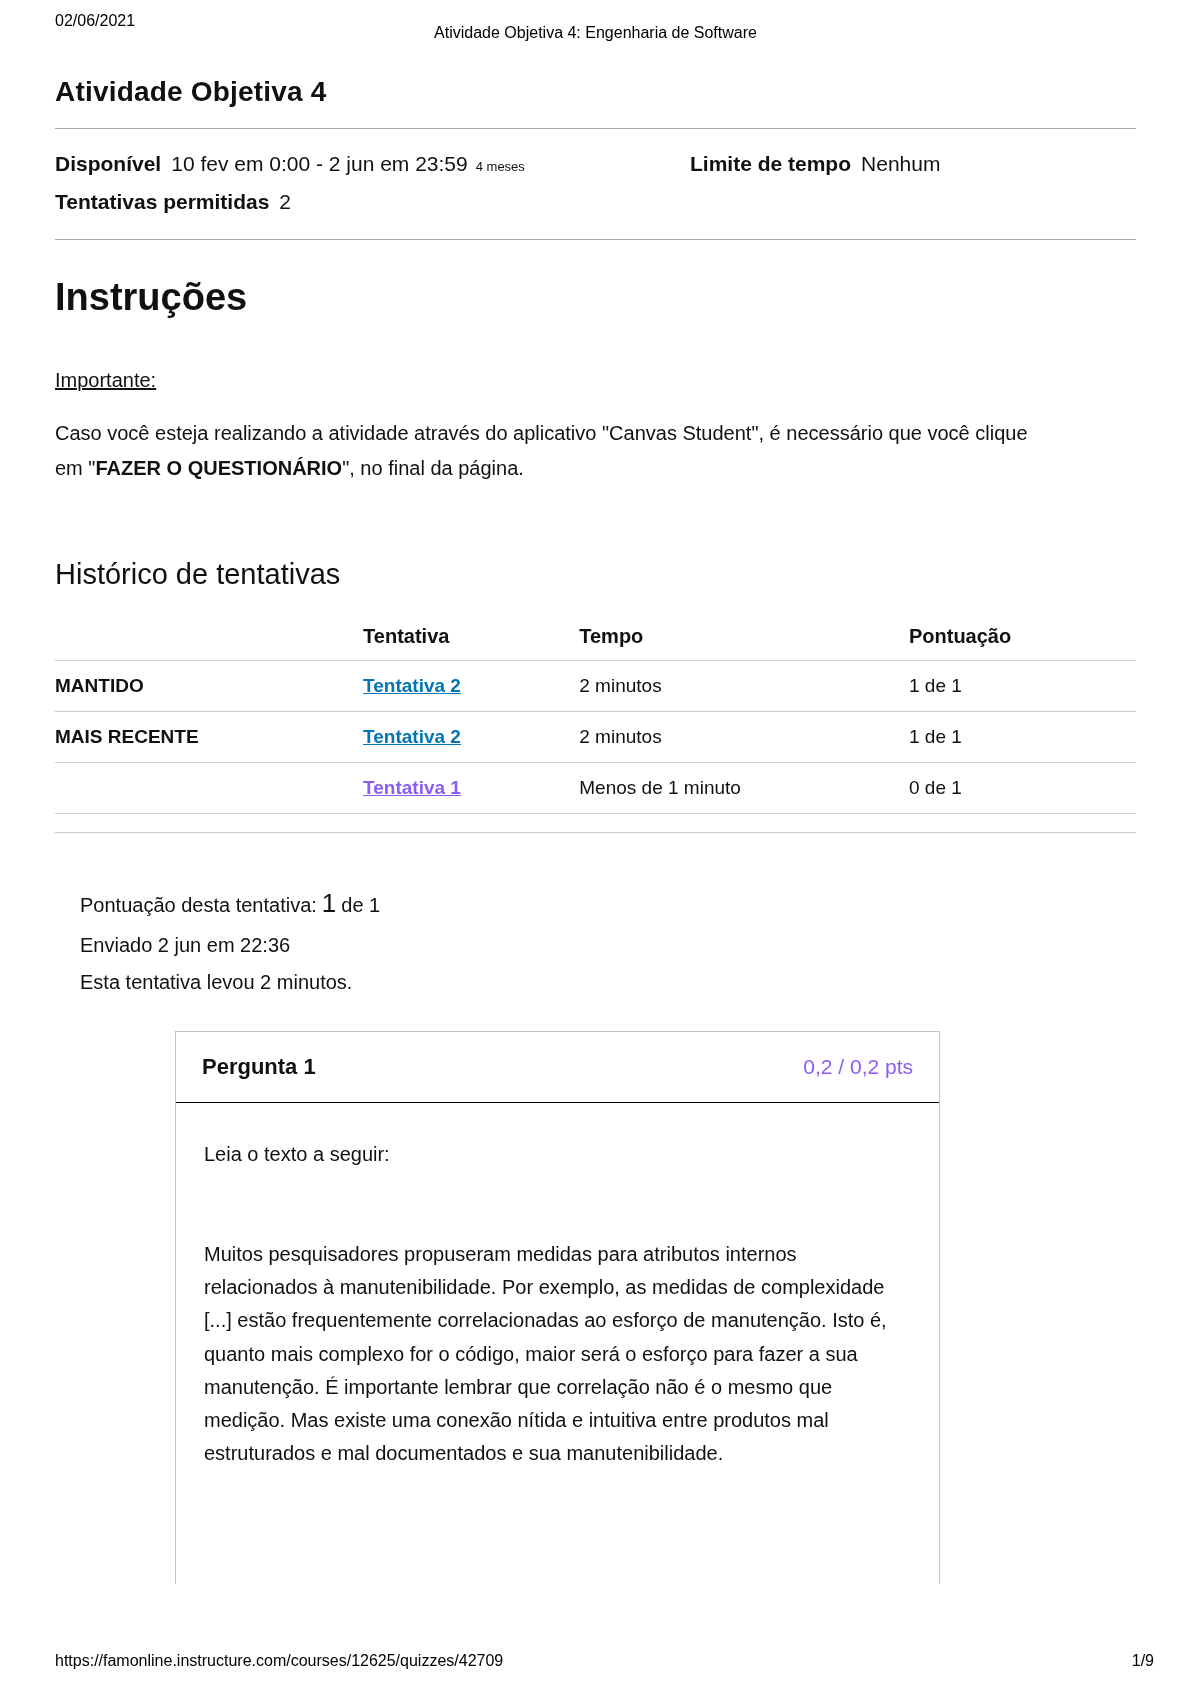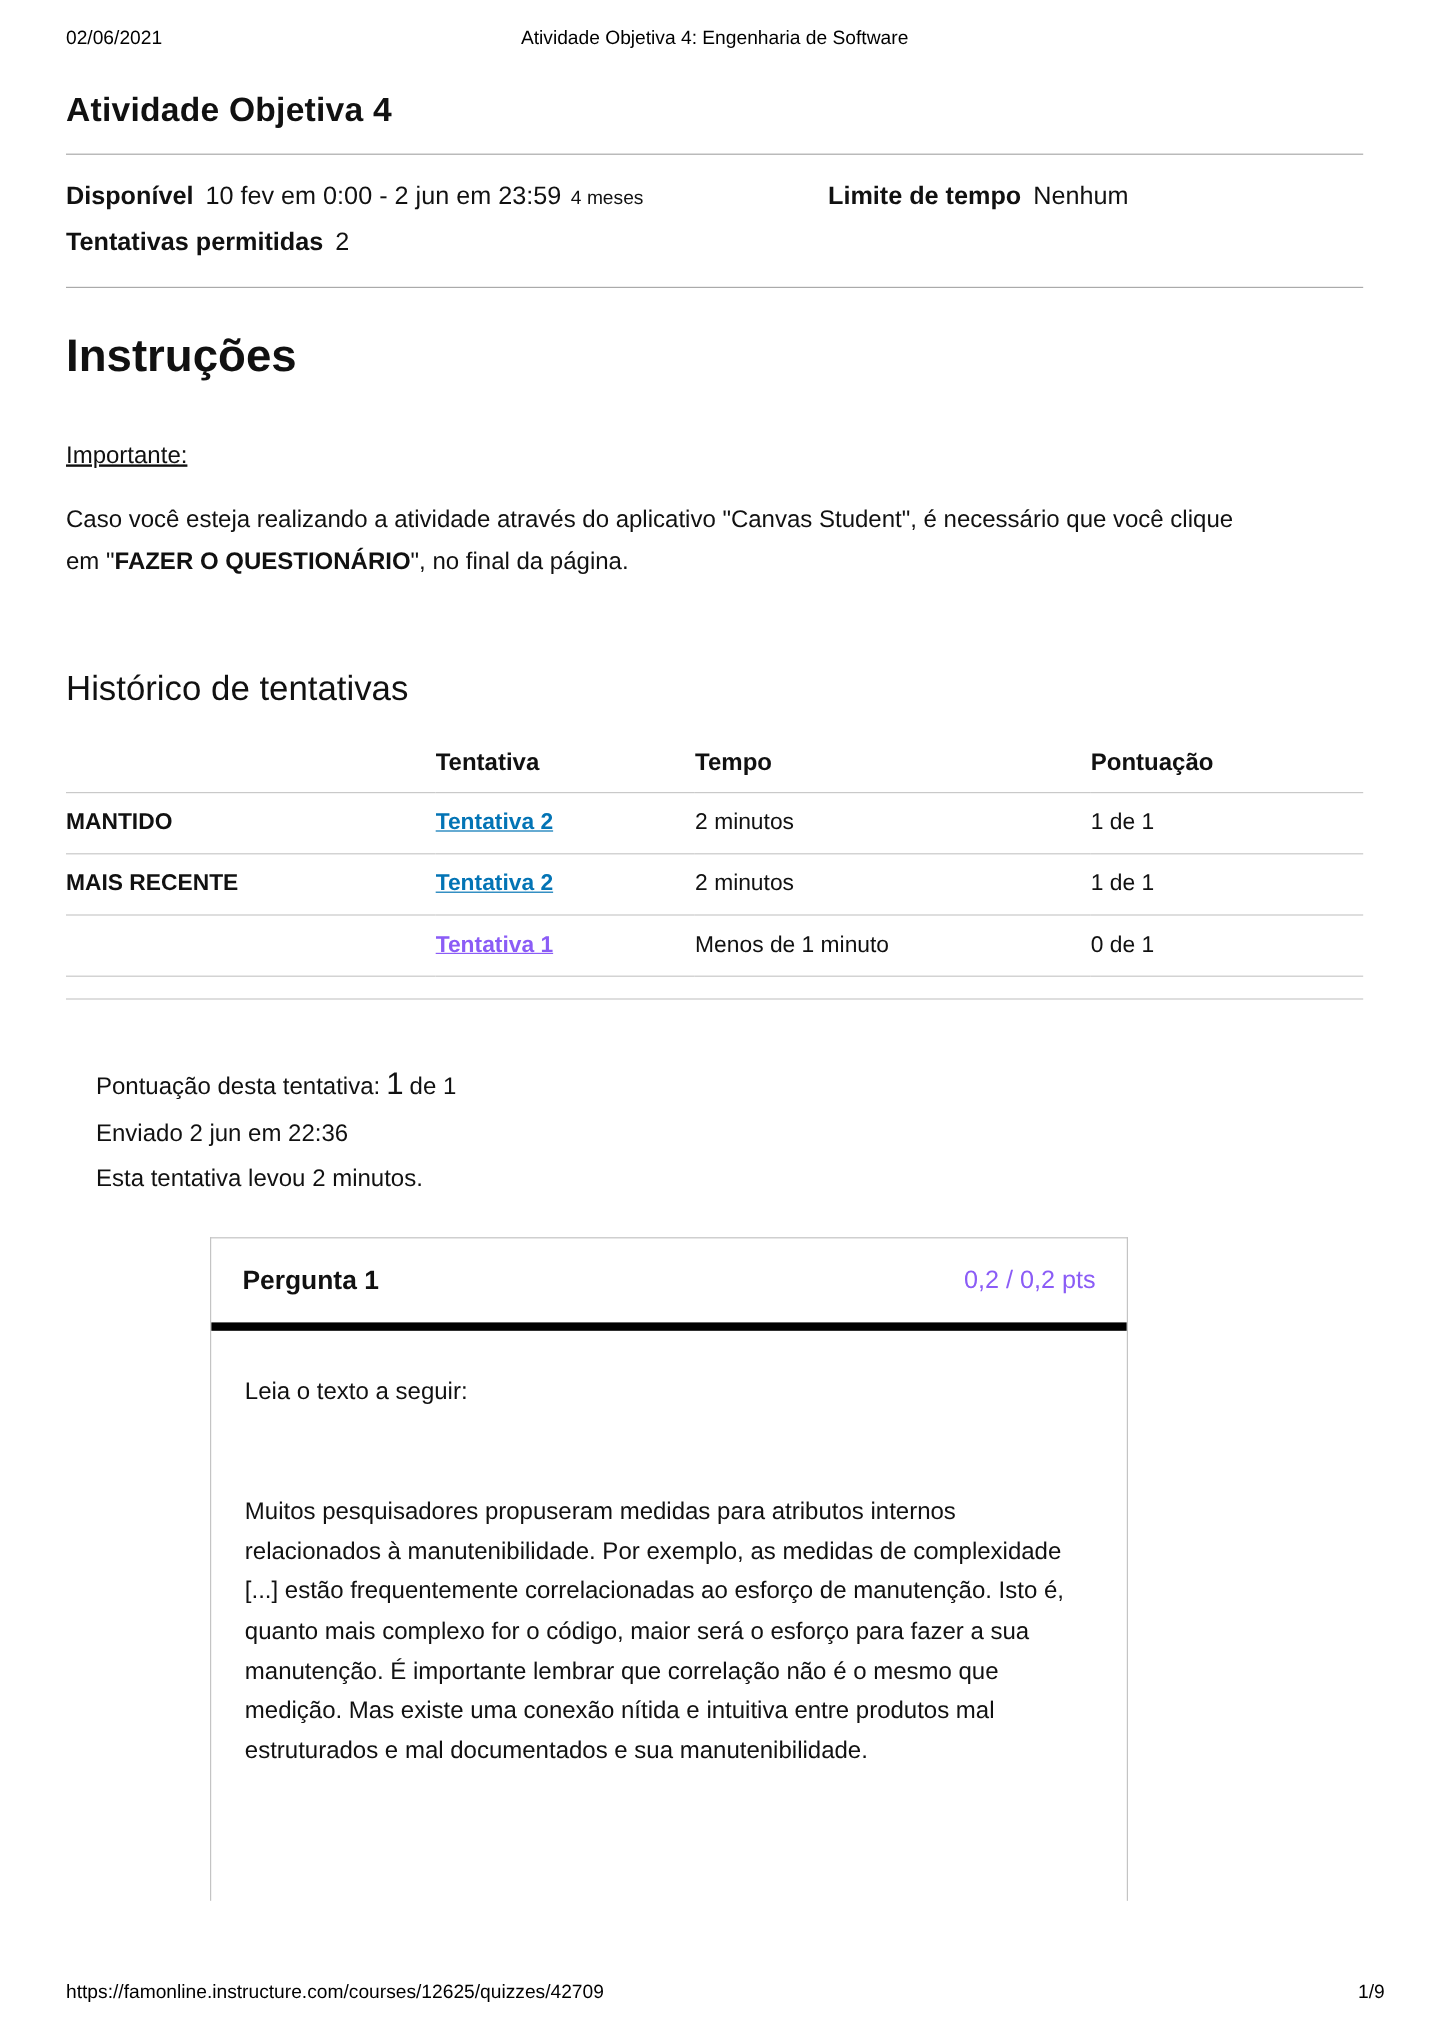--- a/index.html
+++ b/index.html
@@ -8,35 +8,35 @@
     width: 1191px; height: 1684px;
     font-family: "Liberation Sans", sans-serif;
     color: #111111;
     position: relative;
     overflow: hidden;
   }
   .sheet { width: 1191px; height: 1684px; padding: 0 55px; position: relative; }
 
   
   .print-header { position: relative; padding-top: 24px; height: 46px; font-size: 16px; color: #000; }
-  .ph-date { position: absolute; left: 0; top: 24px; }
+  .ph-date { position: absolute; left: 0; top: 12px; }
   .ph-title { text-align: center; }
 
   h1.page-title { font-size: 28px; font-weight: 700; margin: 30px 0 20px; letter-spacing: 0.2px; }
 
   .hr { border: none; border-top: 1px solid #aaaaaa; height: 0; }
 
   .details { padding: 16px 0 18px; font-size: 21px; }
   .detail-row { display: flex; align-items: baseline; padding: 7px 0; }
   .dlabel { font-weight: 700; margin-right: 10px; }
   .dgroup { display: flex; align-items: baseline; }
   .g-entrega   { flex: 0 0 335px; }
   .g-pontos    { flex: 0 0 180px; }
   .g-disp      { flex: 0 0 635px; }
-  .dsmall { font-size: 16px; margin-left: 8px; }
+  .dsmall { font-size: 13px; margin-left: 8px; }
 
   h2.instructions-title { font-size: 38px; font-weight: 700; margin-top: 36px; }
   .important { margin-top: 50px; font-size: 20px; text-decoration: underline; }
   .instr-par { margin-top: 24px; font-size: 20px; line-height: 1.75; max-width: 995px; }
 
   h3.attempts-title { font-size: 29px; font-weight: 400; margin-top: 72px; }
 
   table.attempts-table { width: 100%; border-collapse: collapse; margin-top: 24px; }
   .attempts-table th { text-align: left; font-size: 20px; font-weight: 700; padding: 10px 0 12px; border-bottom: 1px solid #c9c9c9; }
   .attempts-table td { font-size: 19px; padding: 14px 0; border-bottom: 1px solid #c9c9c9; vertical-align: middle; }
@@ -51,21 +51,21 @@
   .question-card {
     margin: 30px 0 0 120px;
     width: 765px; height: 553px;
     border: 1px solid #c4c4c4; border-bottom: none;
     overflow: hidden;
     background: #ffffff;
   }
   .question-header {
     display: flex; justify-content: space-between; align-items: center;
     padding: 22px 26px;
-    border-bottom: 7px solid #000000;
+    border-bottom: 1px solid #000000;
   }
   .q-title { font-size: 22px; font-weight: 700; }
   .q-pts { font-size: 21px; font-weight: 400; color: #8b5cf6; text-align: center; }
   .question-body { padding: 40px 30px 0 28px; font-size: 20px; }
   .q-text { margin-top: 72px; line-height: 1.66; }
 
   .print-footer {
     position: absolute; left: 55px; right: 37px; bottom: 14px;
     display: flex; justify-content: space-between;
     font-size: 16px; color: #000;

